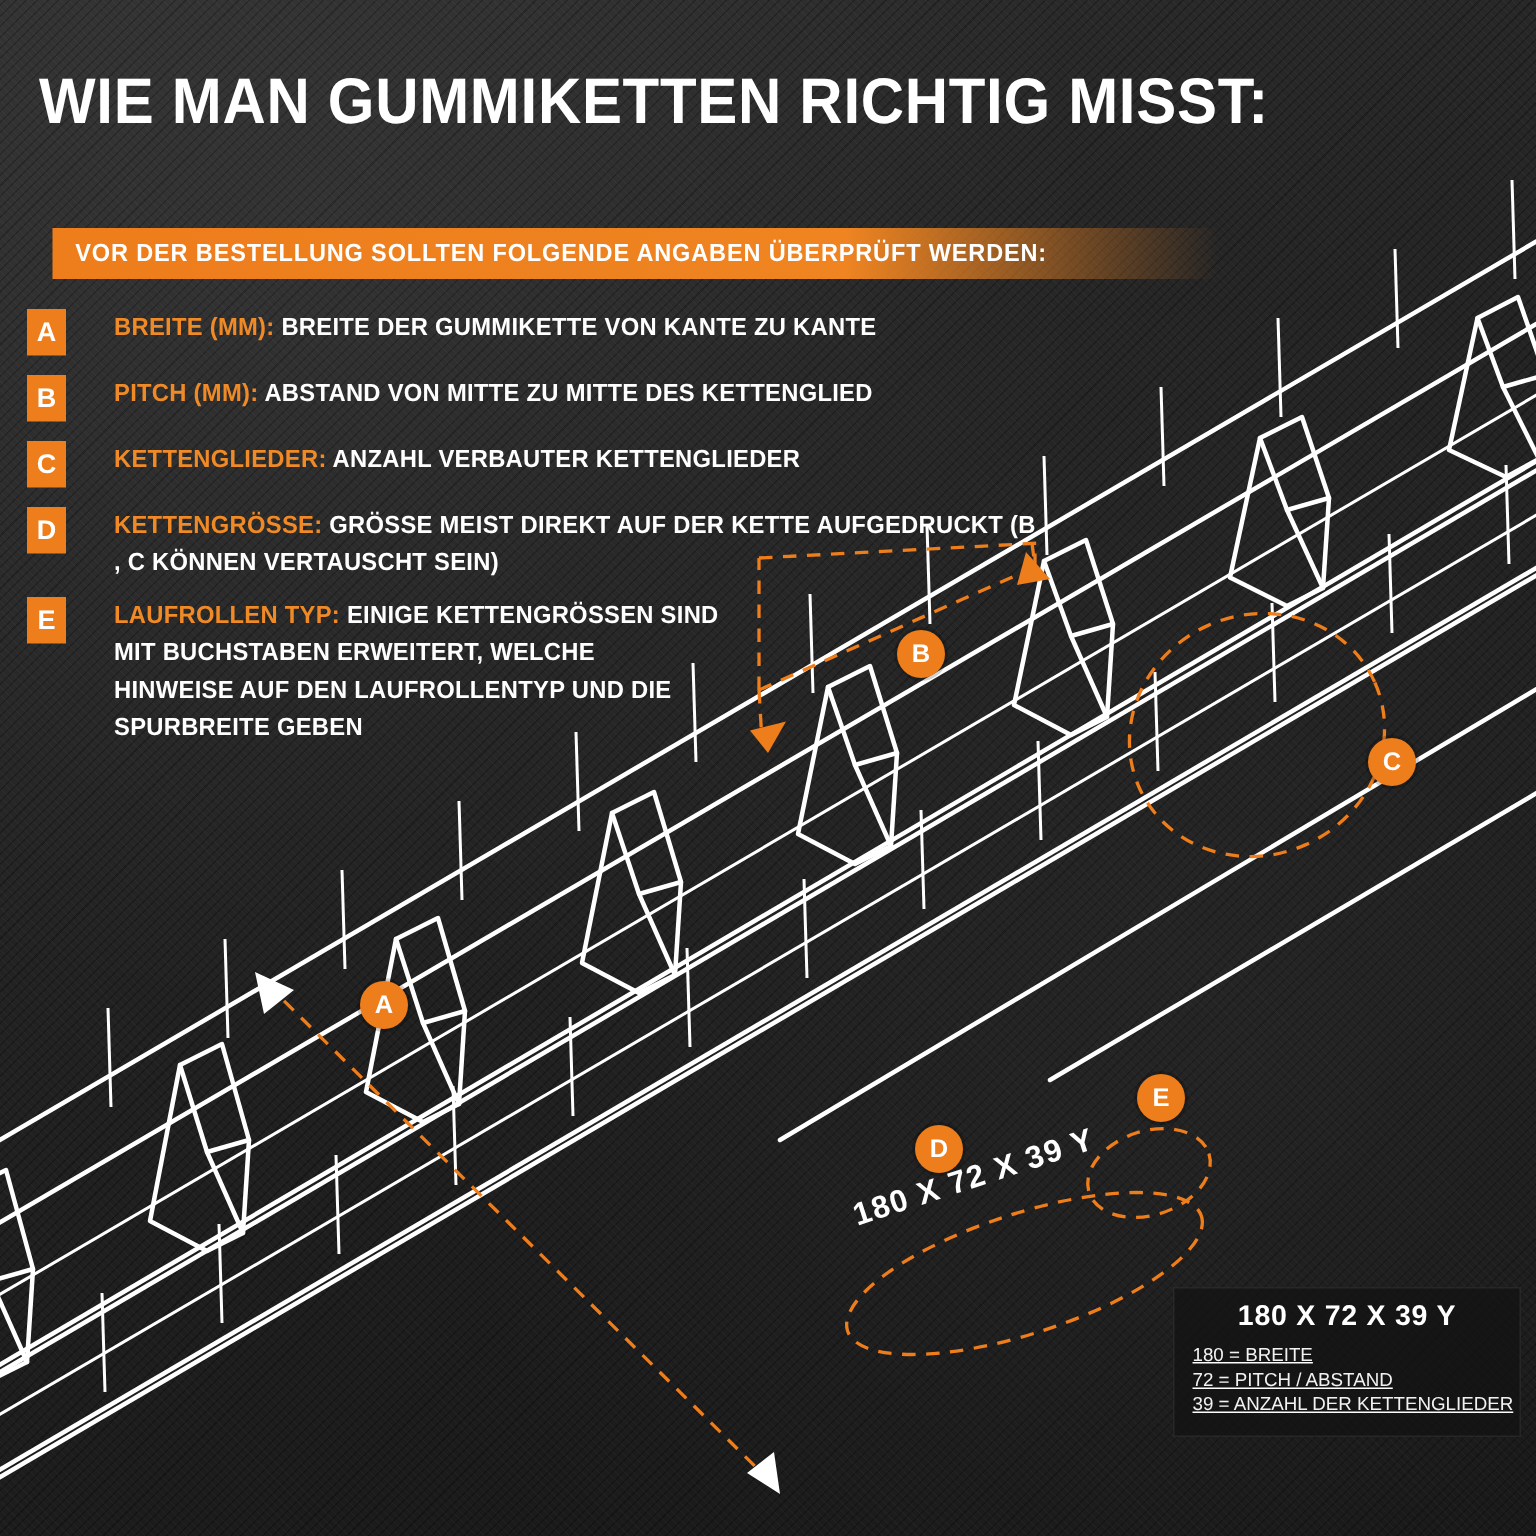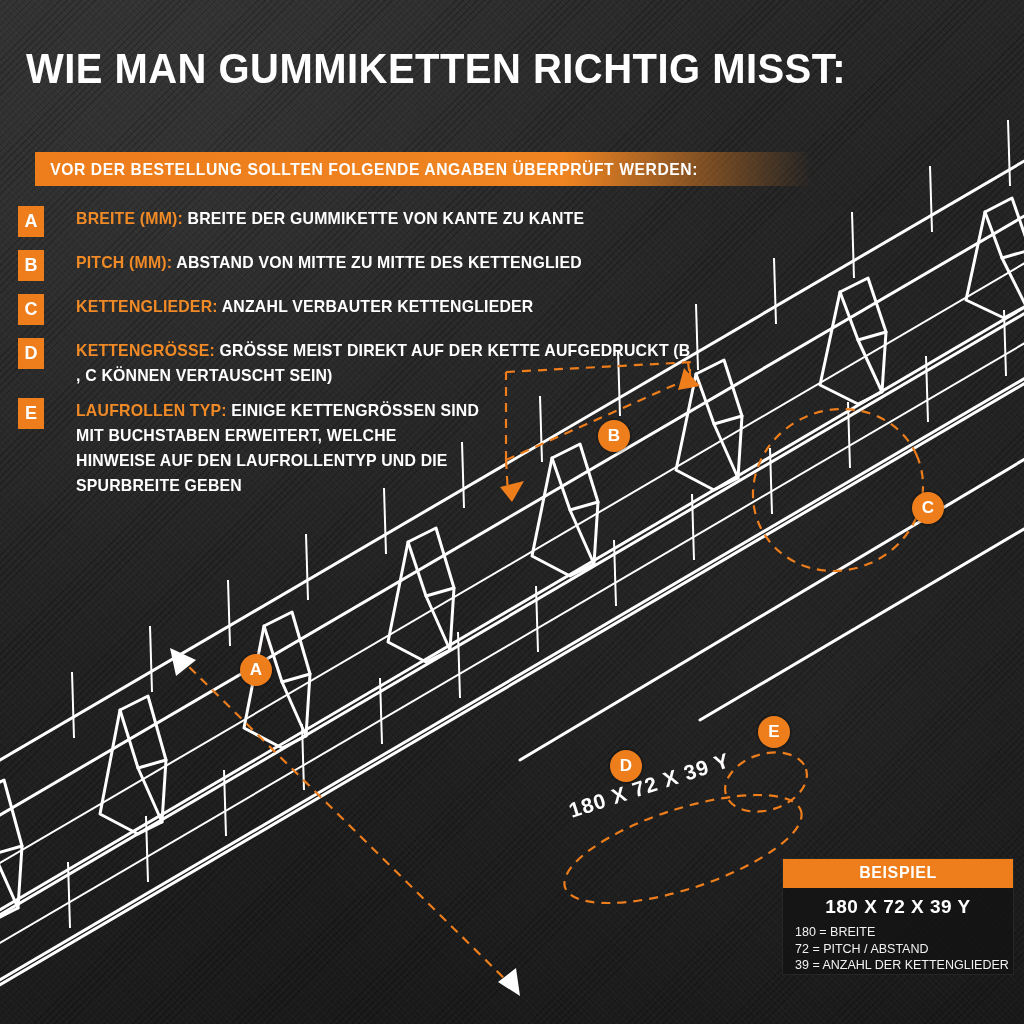--- a/index.html
+++ b/index.html
@@ -164,21 +164,22 @@
   }
   .example-code {
     text-align: center;
     font-size: 19px;
     font-weight: bold;
     color: #ffffff;
     padding: 8px 0 6px 0;
     letter-spacing: 0.5px;
   }
   .example-list {
-    padding: 0 10px 0 12px;
+    padding: 0 10px 12px 12px;
+    text-decoration: underline;
   }
   .example-list div {
     font-size: 12.5px;
     line-height: 16.5px;
     color: #f2f2f2;
     text-transform: uppercase;
     white-space: nowrap;
   }
   .example-list div.wrap { white-space: normal; }
 </style>
@@ -362,21 +363,20 @@
 
     <div class="marker m-a">A</div>
     <div class="marker m-b">B</div>
     <div class="marker m-c">C</div>
     <div class="marker m-d">D</div>
     <div class="marker m-e">E</div>
 
     <div class="chain-code">180 X 72 X 39 Y</div>
 
     <div class="example-box">
-      <div class="example-head">BEISPIEL</div>
       <div class="example-code">180 X 72 X 39 Y</div>
       <div class="example-list">
         <div>180 = BREITE</div>
         <div>72 = PITCH / ABSTAND</div>
         <div>39 = ANZAHL DER KETTENGLIEDER</div>
       </div>
     </div>
 
   </div>
 </div>

